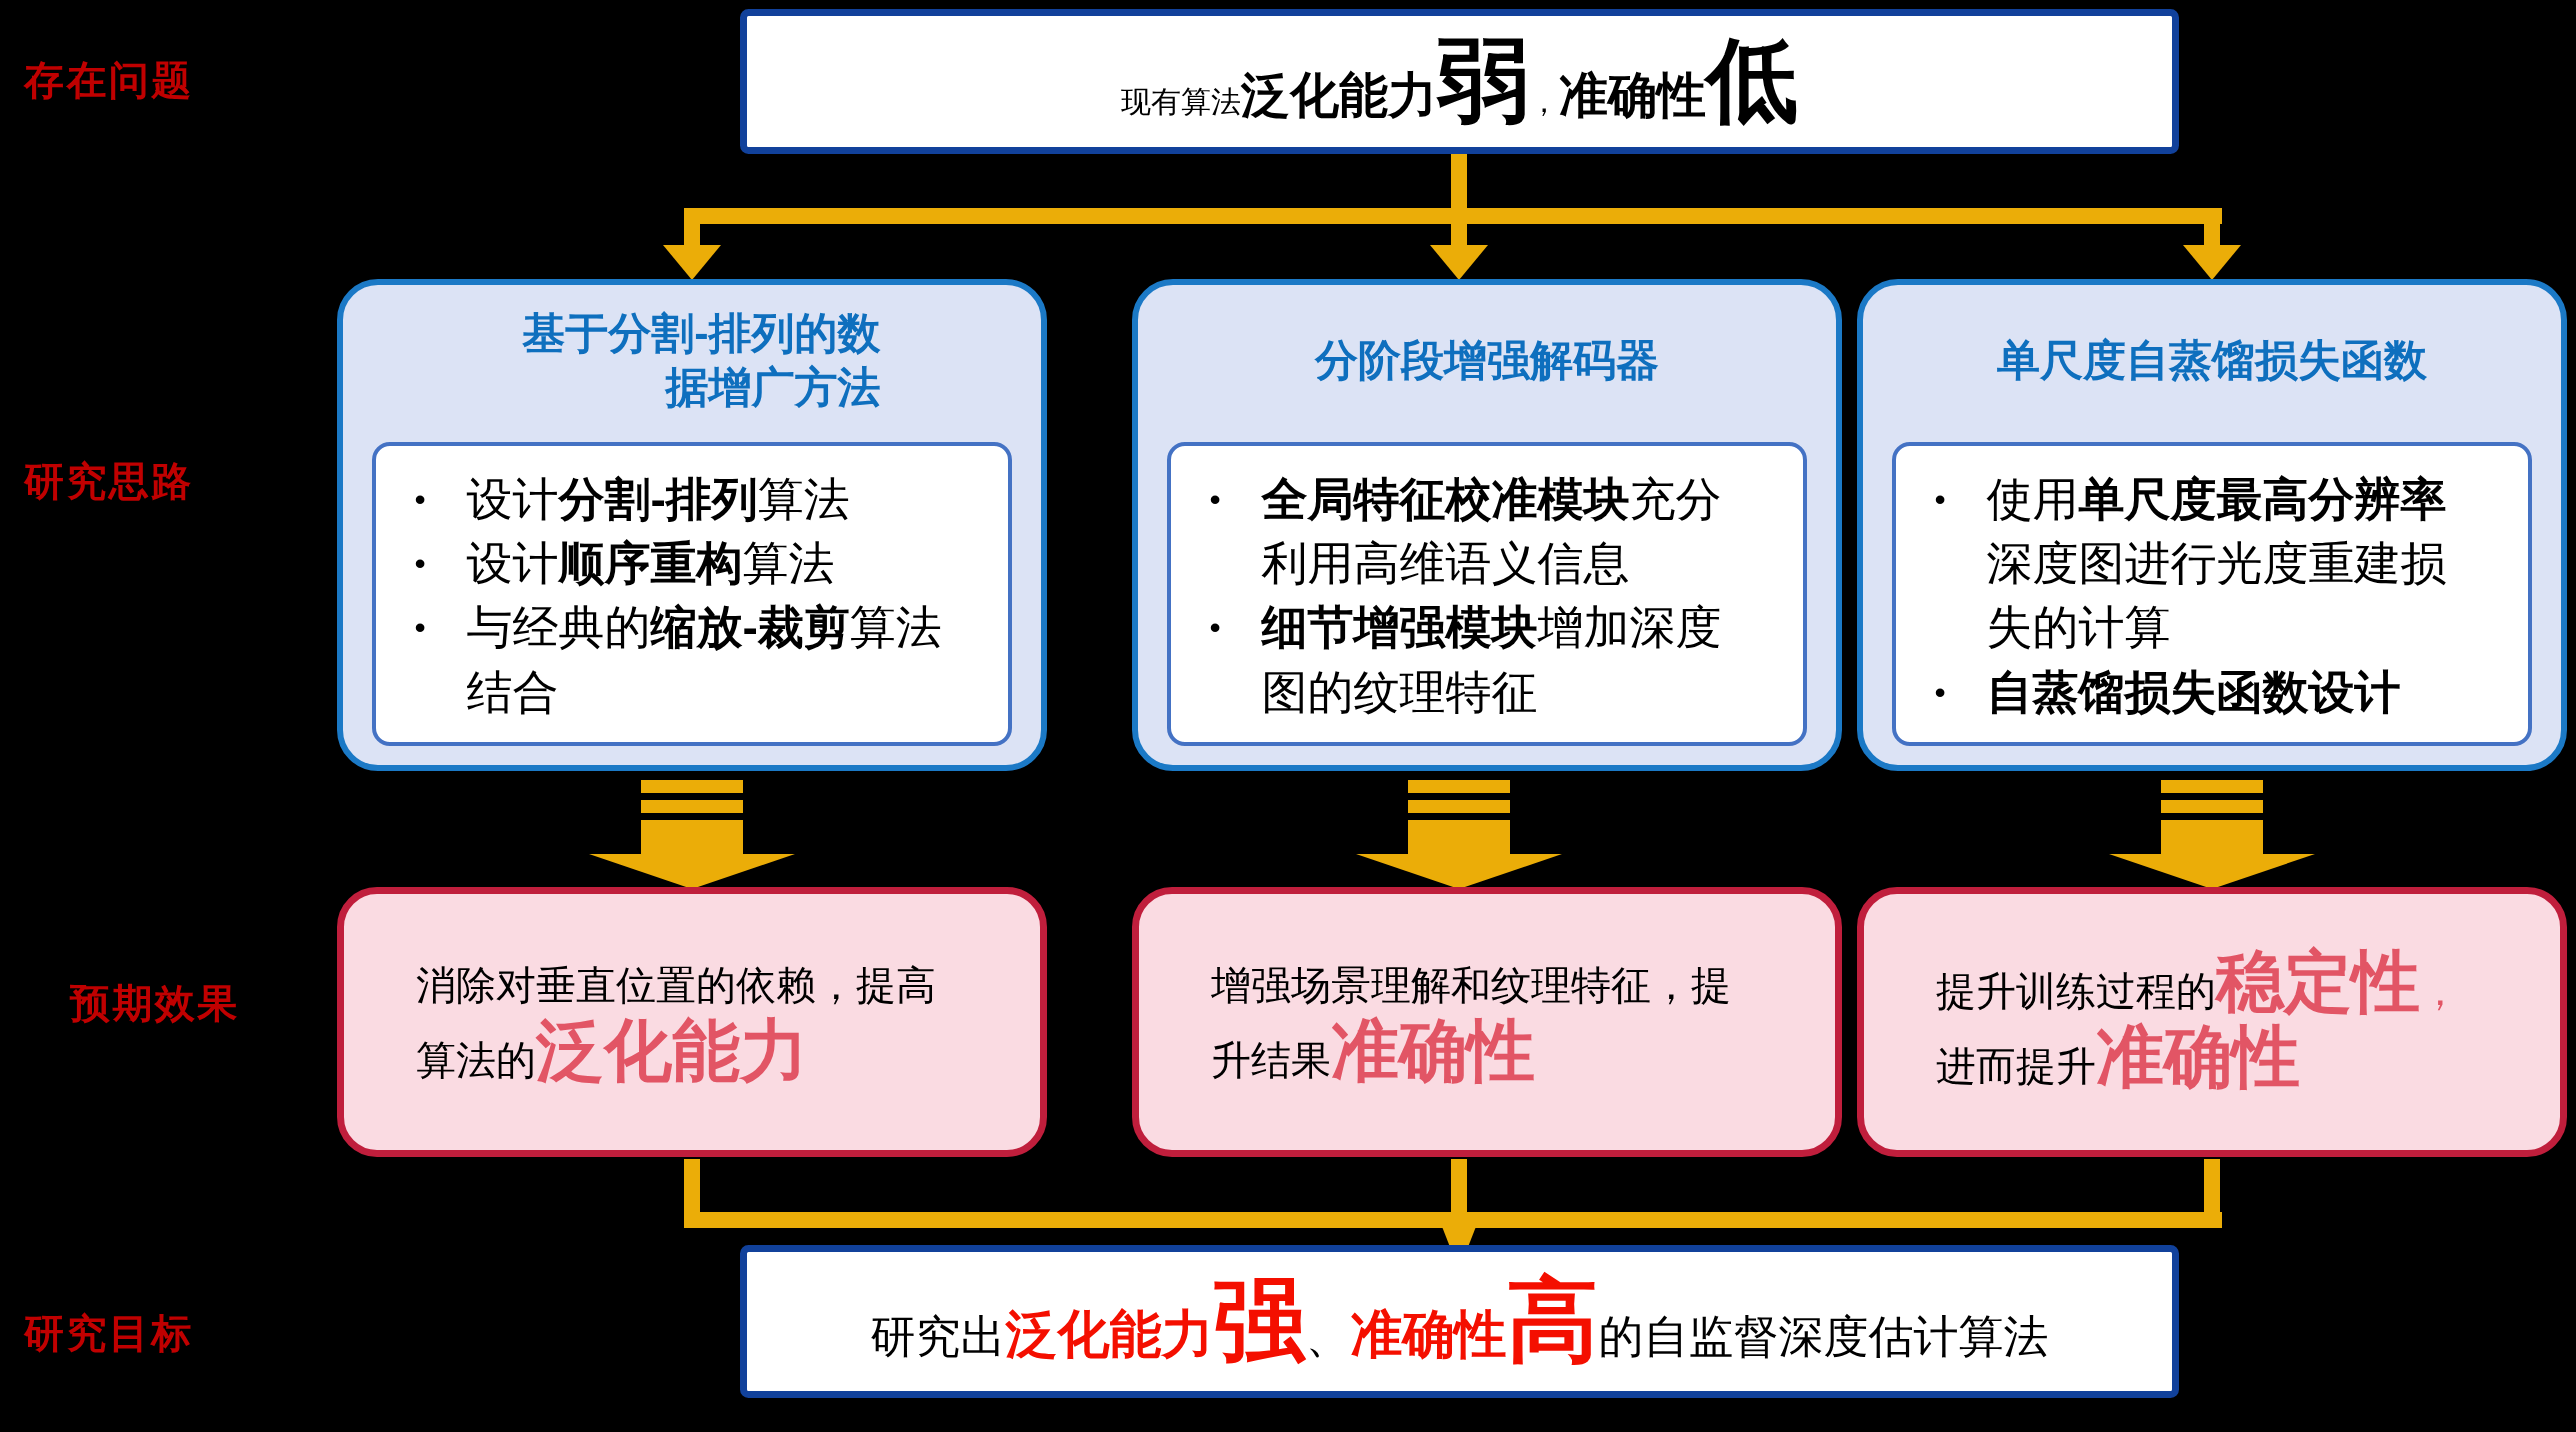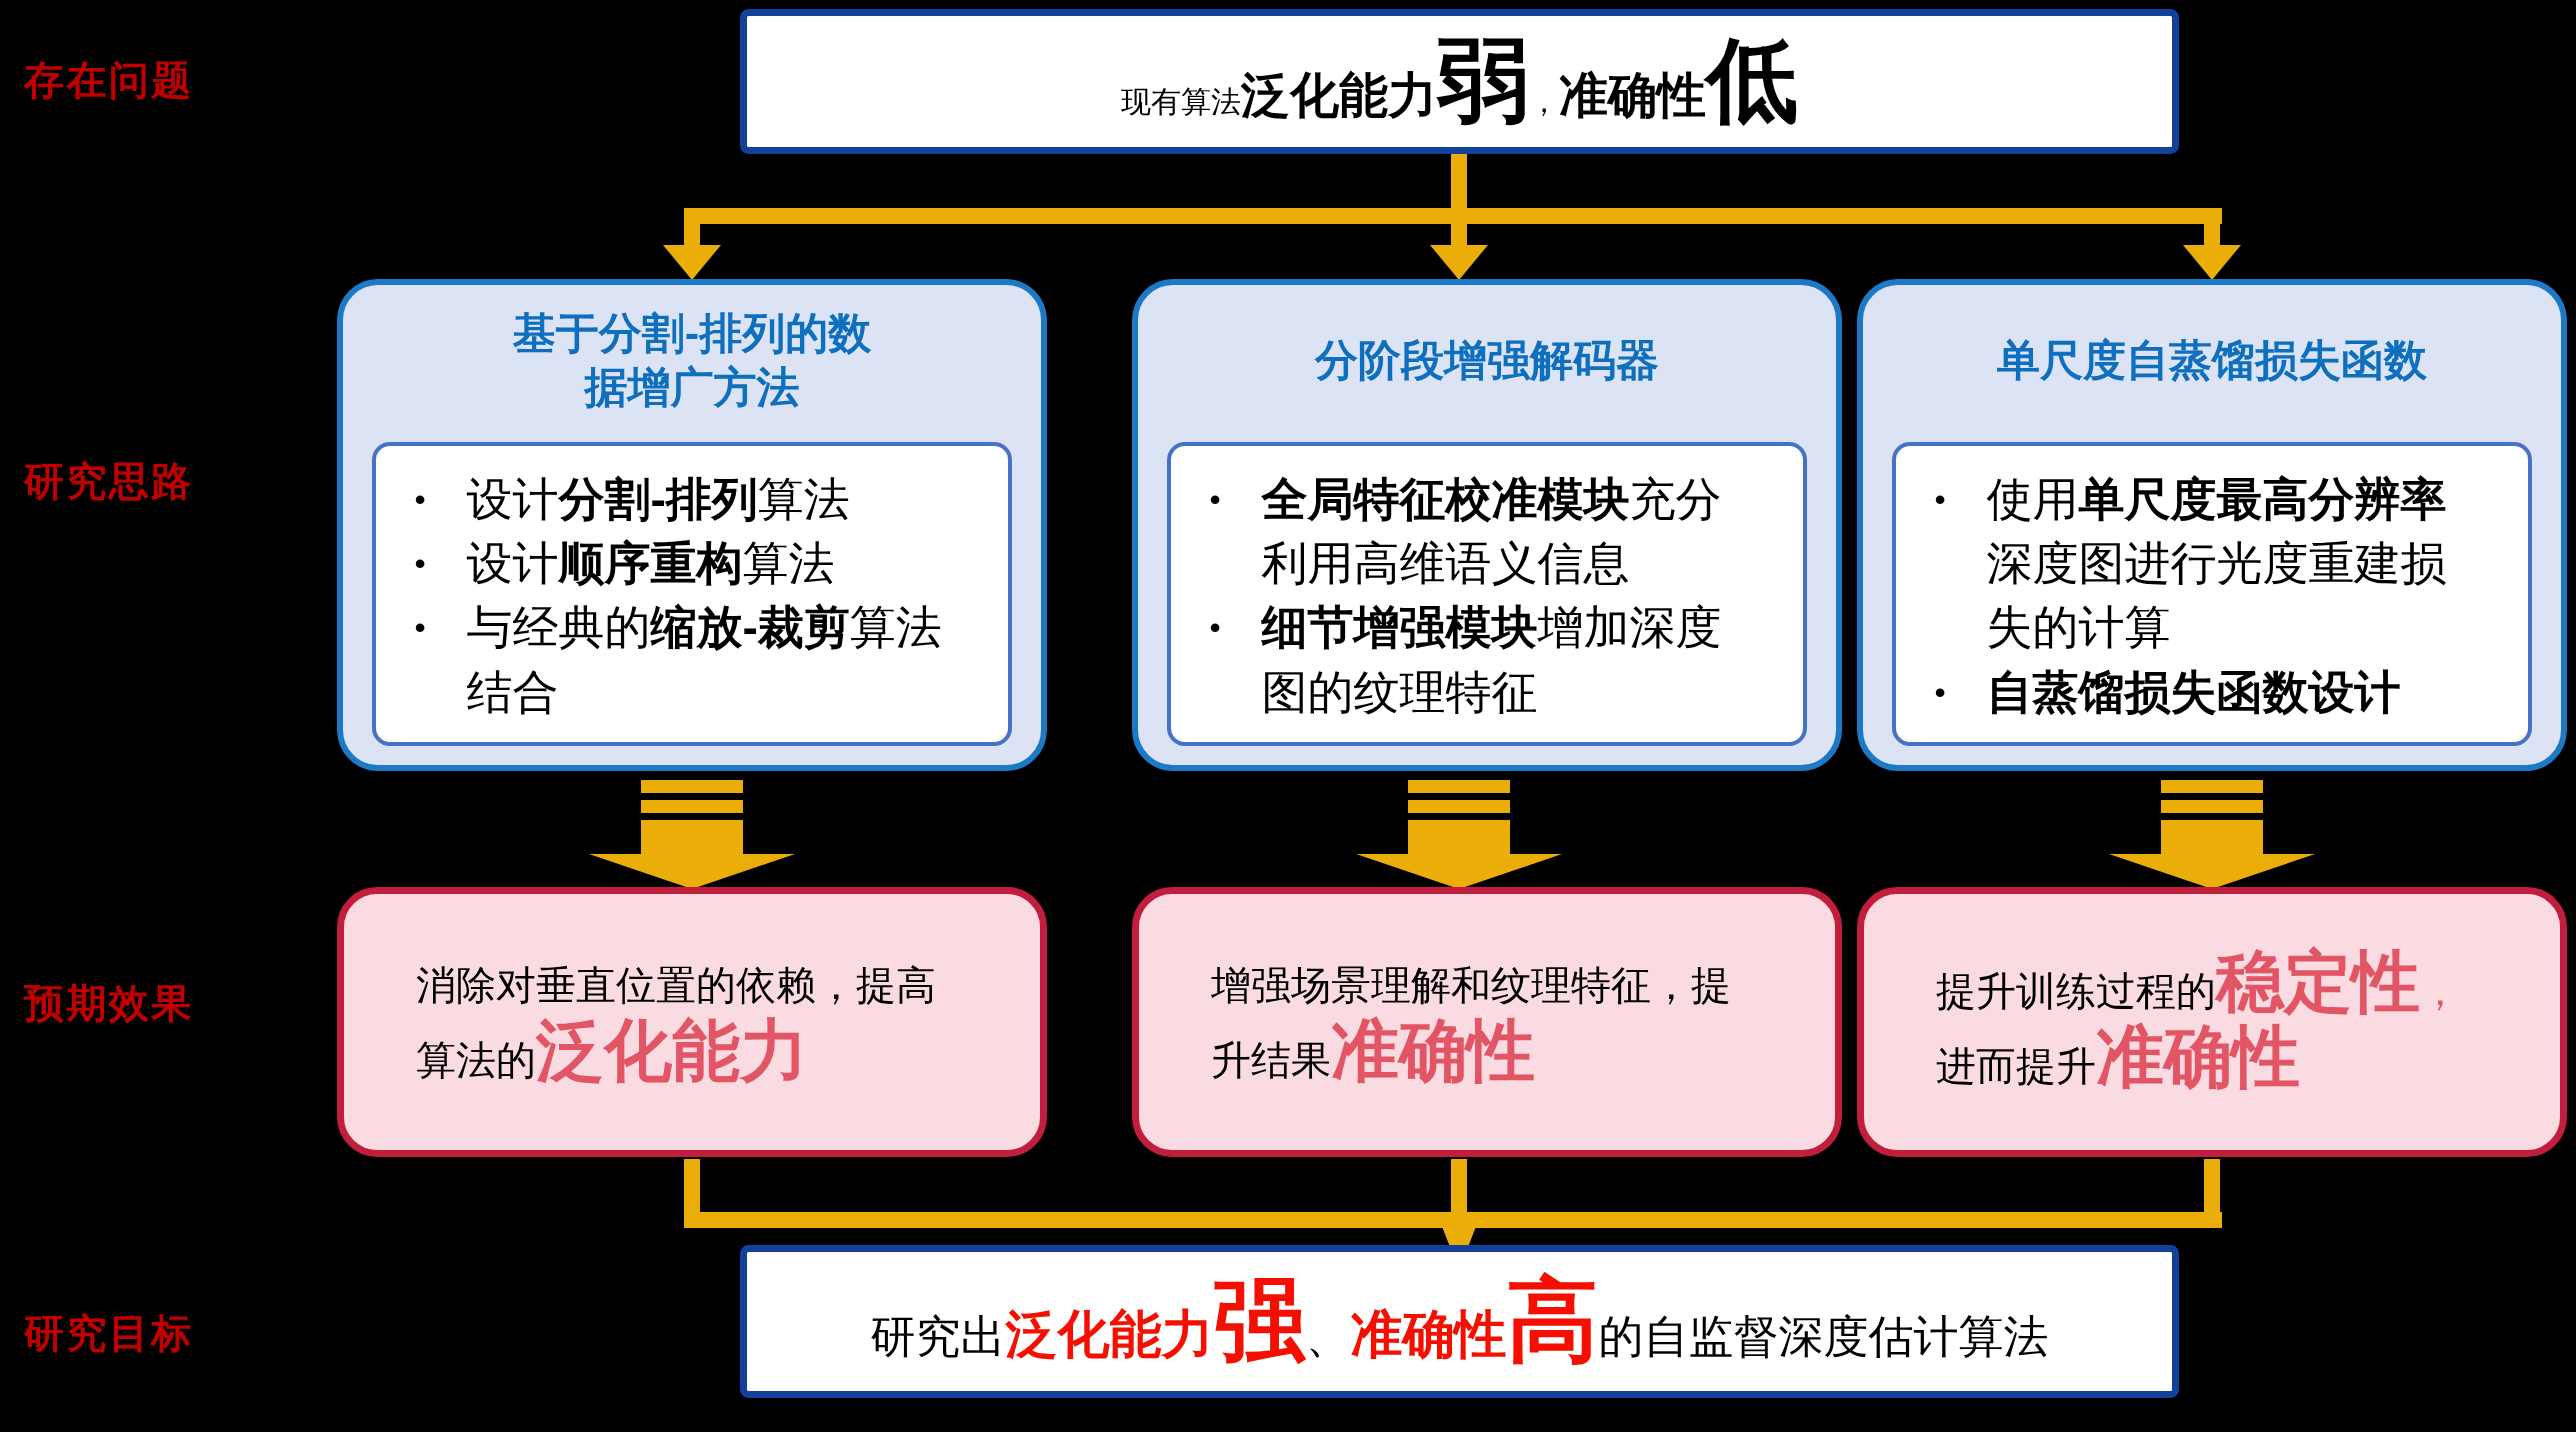--- a/index.html
+++ b/index.html
@@ -28,21 +28,21 @@
   .tri{position:absolute;width:0;height:0;border-left:29px solid transparent;border-right:29px solid transparent;border-top:35px solid #EBAD08;}
   .tri-slim{position:absolute;width:0;height:0;border-left:18px solid transparent;border-right:18px solid transparent;border-top:46px solid #EBAD08;}
 
   
   .col{position:absolute;top:279px;width:710px;height:492px;background:#DCE3F5;
        border:6px solid #1B79C6;border-radius:41px;box-sizing:border-box;}
   .col-left{left:337px;} .col-mid{left:1104px;margin-left:28px;} .col-right{left:1857px;}
   .col-title{position:absolute;top:0;left:0;right:0;height:152px;display:flex;align-items:center;justify-content:center;
              color:#0E6FBE;font-size:43px;font-weight:700;text-align:center;line-height:1.25;}
   .col-title .tw{display:inline-block;}
-  .col-title .tw.narrow{max-width:377px;}
+  .col-title .tw.narrow{max-width:377px;text-align:right;}
   .inner{position:absolute;left:29px;right:29px;top:157px;height:304px;background:#fff;border:4.9px solid #4472C4;
          border-radius:18px;box-sizing:border-box;padding:20.6px 55px 12px 30px;overflow:hidden;}
   .bullet{display:flex;color:#000;font-size:46px;line-height:1.4;}
   .bullet .mark{flex:none;width:52px;font-size:32px;line-height:64px;text-align:left;padding-left:8.5px;}
   .bullet .btxt{flex:1;}
   .bullet b{font-weight:700;}
 
   
   .big-arrow{position:absolute;top:780px;width:206px;display:flex;flex-direction:column;align-items:center;}
   .ba-stripe{width:102px;height:13.4px;background:#EBAD08;margin-bottom:6.7px;}
@@ -56,21 +56,21 @@
   .fx-big{color:#E25565;font-size:68px;font-weight:700;line-height:1;}
   .fx-comma{color:#E25565;font-size:40px;}
 </style>
 </head>
 <body>
 
 <div class="canvas">
 
   <div class="row-label" style="top:53px;">存在问题</div>
   <div class="row-label" style="top:454px;">研究思路</div>
-  <div class="row-label" style="top:976px;">预期效果</div>
+  <div class="row-label" style="top:976px;margin-left:46px;">预期效果</div>
   <div class="row-label" style="top:1306px;">研究目标</div>
 
   <div class="white-box problem-box">
     <div>
       <span class="t-normal">现有算法</span><span class="t-bold">泛化能力</span><span class="t-big">弱</span><span class="t-normal">，</span><span class="t-bold">准确性</span><span class="t-big">低</span>
     </div>
   </div>
 
   <div>
     <div class="vline gold" style="left:1451px;top:154px;height:70px;"></div>

